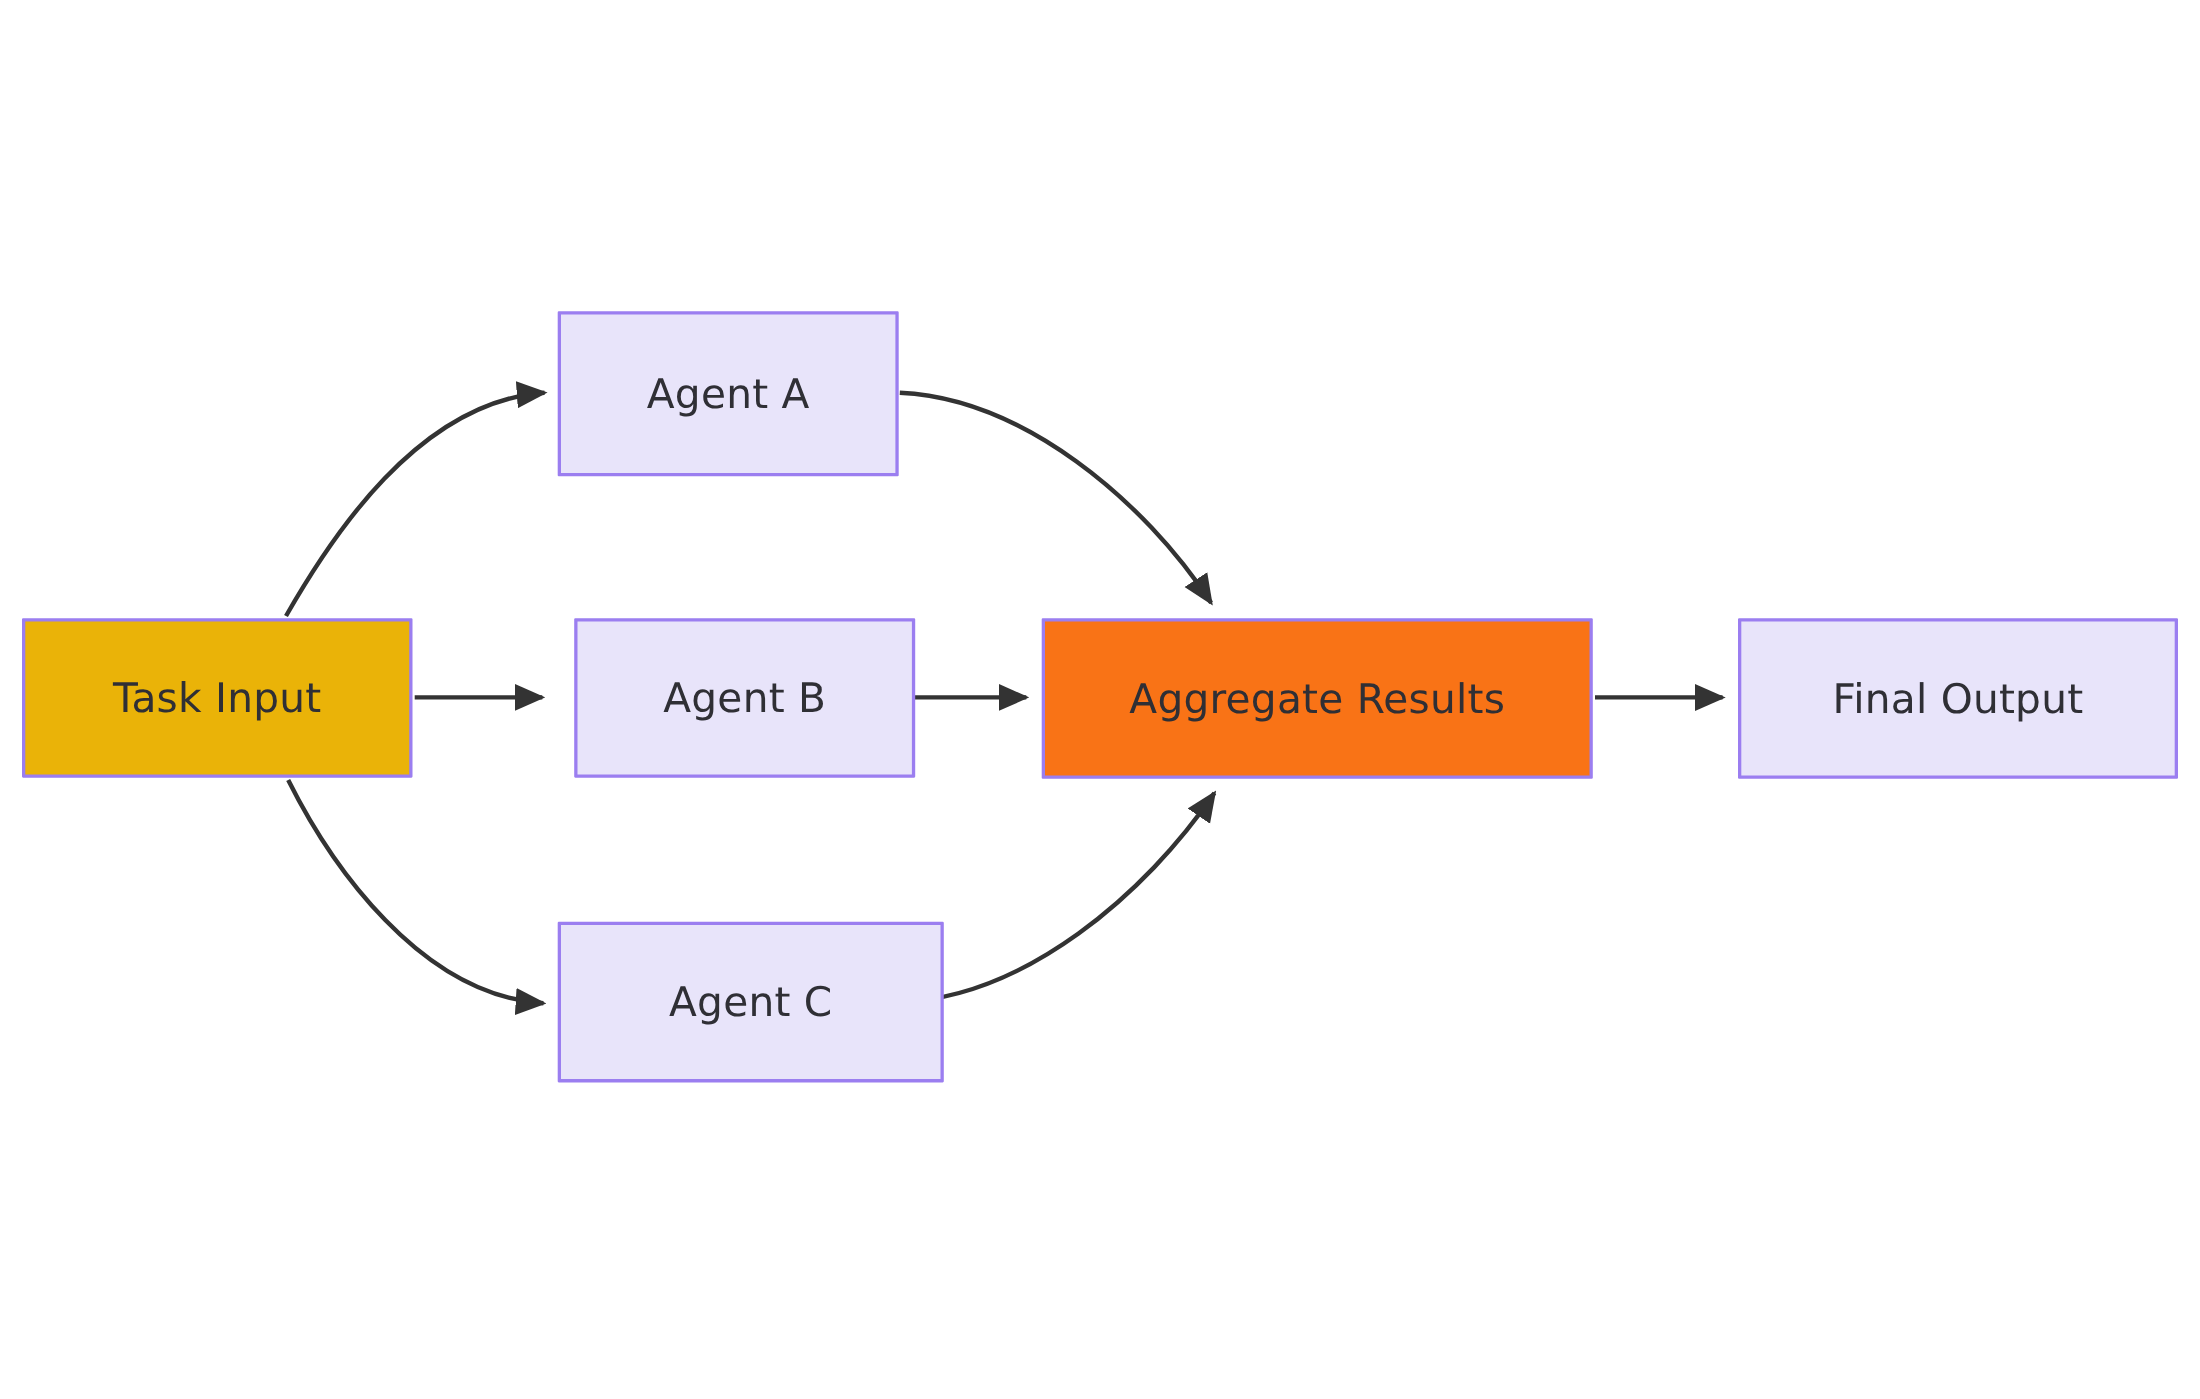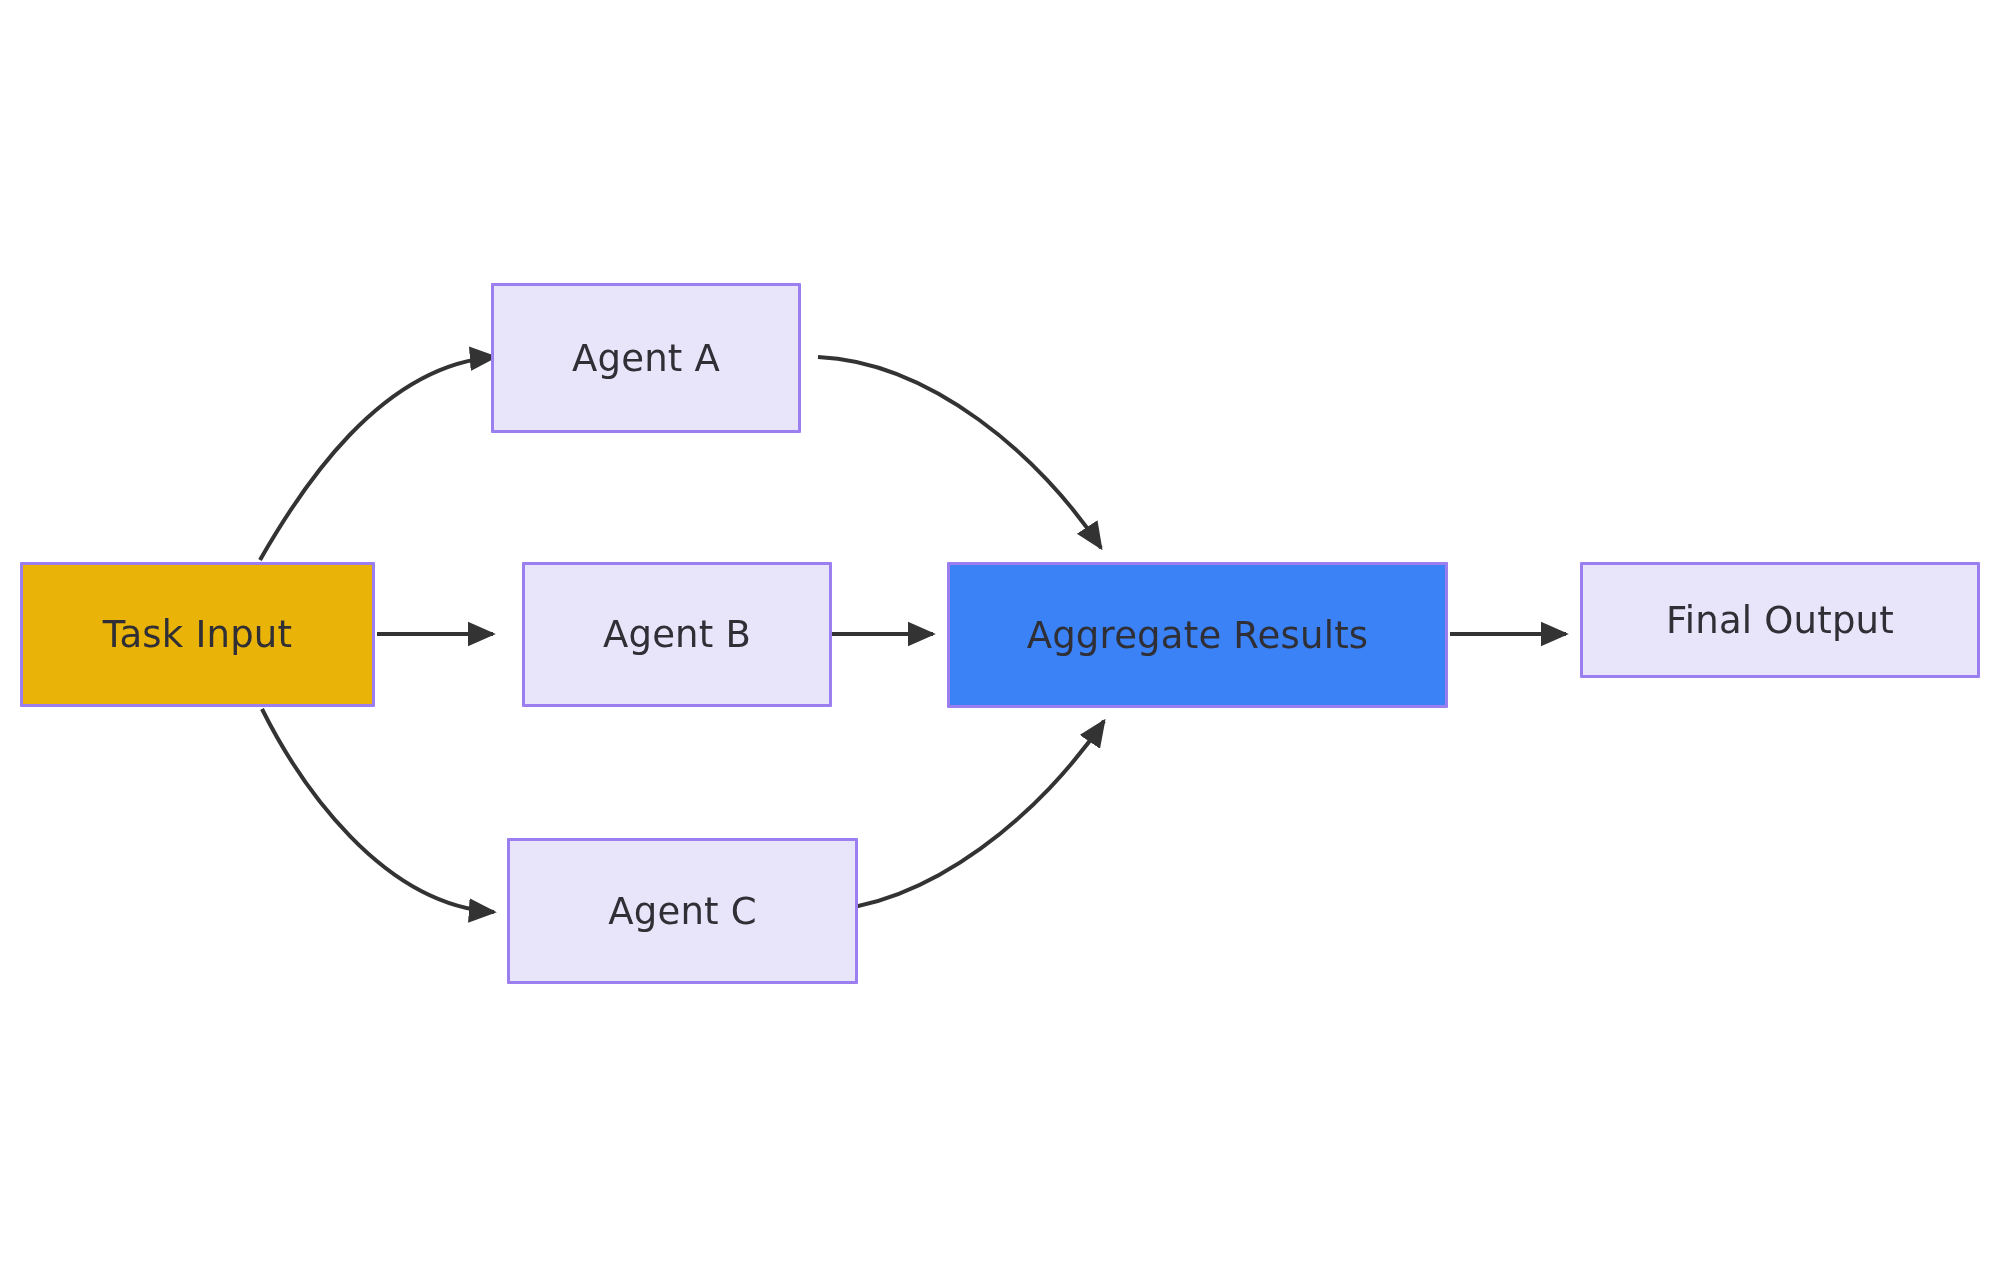--- a/index.html
+++ b/index.html
@@ -71,33 +71,33 @@
 
     <path d="M 818 911 C 932 907 1042 812 1104 721" fill="none" stroke="#333333" stroke-width="4" marker-end="url(#arrowhead)"></path>
 
     <path d="M 1450 634 L 1566 634" fill="none" stroke="#333333" stroke-width="4" marker-end="url(#arrowhead)"></path>
   </svg>
 
   <div class="node" style="left: 20px; top: 562px; width: 355px; height: 145px; background: #eab308; border-color: rgb(155, 126, 240); color: rgb(47, 47, 53);">
     <span class="node-label">Task Input</span>
   </div>
 
-  <div class="node" style="left: 491px; top: 283px; width: 310px; height: 150px; background: rgb(232, 228, 250); border-color: rgb(155, 126, 240); color: rgb(47, 47, 53);">
+  <div class="node" style="left: 507px; top: 283px; width: 310px; height: 150px; background: rgb(232, 228, 250); border-color: rgb(155, 126, 240); color: rgb(47, 47, 53);">
     <span class="node-label">Agent A</span>
   </div>
 
   <div class="node" style="left: 507px; top: 562px; width: 310px; height: 145px; background: rgb(232, 228, 250); border-color: rgb(155, 126, 240); color: rgb(47, 47, 53); margin-left: 15px;">
     <span class="node-label">Agent B</span>
   </div>
 
   <div class="node" style="left: 507px; top: 838px; width: 351px; height: 146px; background: rgb(232, 228, 250); border-color: rgb(155, 126, 240); color: rgb(47, 47, 53);">
     <span class="node-label">Agent C</span>
   </div>
 
-  <div class="node" style="left: 947px; top: 562px; width: 501px; height: 146px; background: #3b82f6; border-color: rgb(155, 126, 240); color: rgb(47, 47, 53);">
+  <div class="node" style="left: 947px; top: 562px; width: 501px; height: 146px; background: #f97316; border-color: rgb(155, 126, 240); color: rgb(47, 47, 53);">
     <span class="node-label">Aggregate Results</span>
   </div>
 
-  <div class="node" style="left: 1580px; top: 562px; width: 400px; height: 116px; background: rgb(232, 228, 250); border-color: rgb(155, 126, 240); color: rgb(47, 47, 53);">
+  <div class="node" style="left: 1580px; top: 562px; width: 400px; height: 146px; background: rgb(232, 228, 250); border-color: rgb(155, 126, 240); color: rgb(47, 47, 53);">
     <span class="node-label">Final Output</span>
   </div>
 
 </div>
 
 </body></html>

